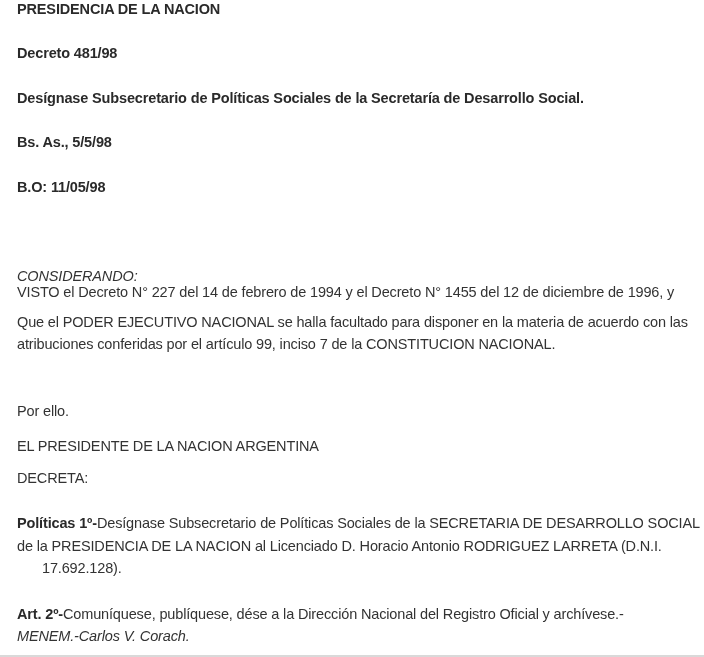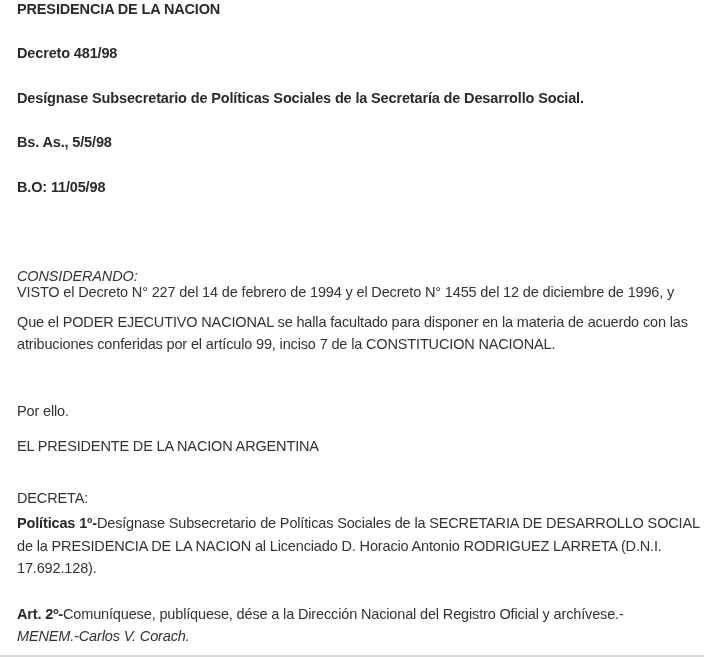--- a/index.html
+++ b/index.html
@@ -63,26 +63,26 @@
 
   <div>
     <div class="line" style="top:311px;">Que el PODER EJECUTIVO NACIONAL se halla facultado para disponer en la materia de acuerdo con las</div>
     <div class="line" style="top:333px;">atribuciones conferidas por el artículo 99, inciso 7 de la CONSTITUCION NACIONAL.</div>
   </div>
 
   <div class="line" style="top:400px;">Por ello.</div>
 
   <div class="line" style="top:403px;margin-top:32px;">EL PRESIDENTE DE LA NACION ARGENTINA</div>
 
-  <div class="line" style="top:487px;">DECRETA:</div>
+  <div class="line" style="top:467px;">DECRETA:</div>
 
   <div>
     <div class="line" style="top:512px;"><span class="bold">Políticas 1º-</span><span>Desígnase Subsecretario de Políticas Sociales de la SECRETARIA DE DESARROLLO SOCIAL</span></div>
     <div class="line" style="top:535px;">de la PRESIDENCIA DE LA NACION al Licenciado D. Horacio Antonio RODRIGUEZ LARRETA (D.N.I.</div>
-    <div class="line" style="top:557px;">17.692.128).</div>
+    <div class="line" style="top:557px;margin-left:25px;">17.692.128).</div>
   </div>
 
   <div>
     <div class="line" style="top:603px;"><span class="bold">Art. 2º-</span><span>Comuníquese, publíquese, dése a la Dirección Nacional del Registro Oficial y archívese.-</span></div>
     <div class="line" style="top:625px;font-style:italic;">MENEM.-Carlos V. Corach.</div>
   </div>
 
 </div>
 
 <div class="bottom-rule"></div>

